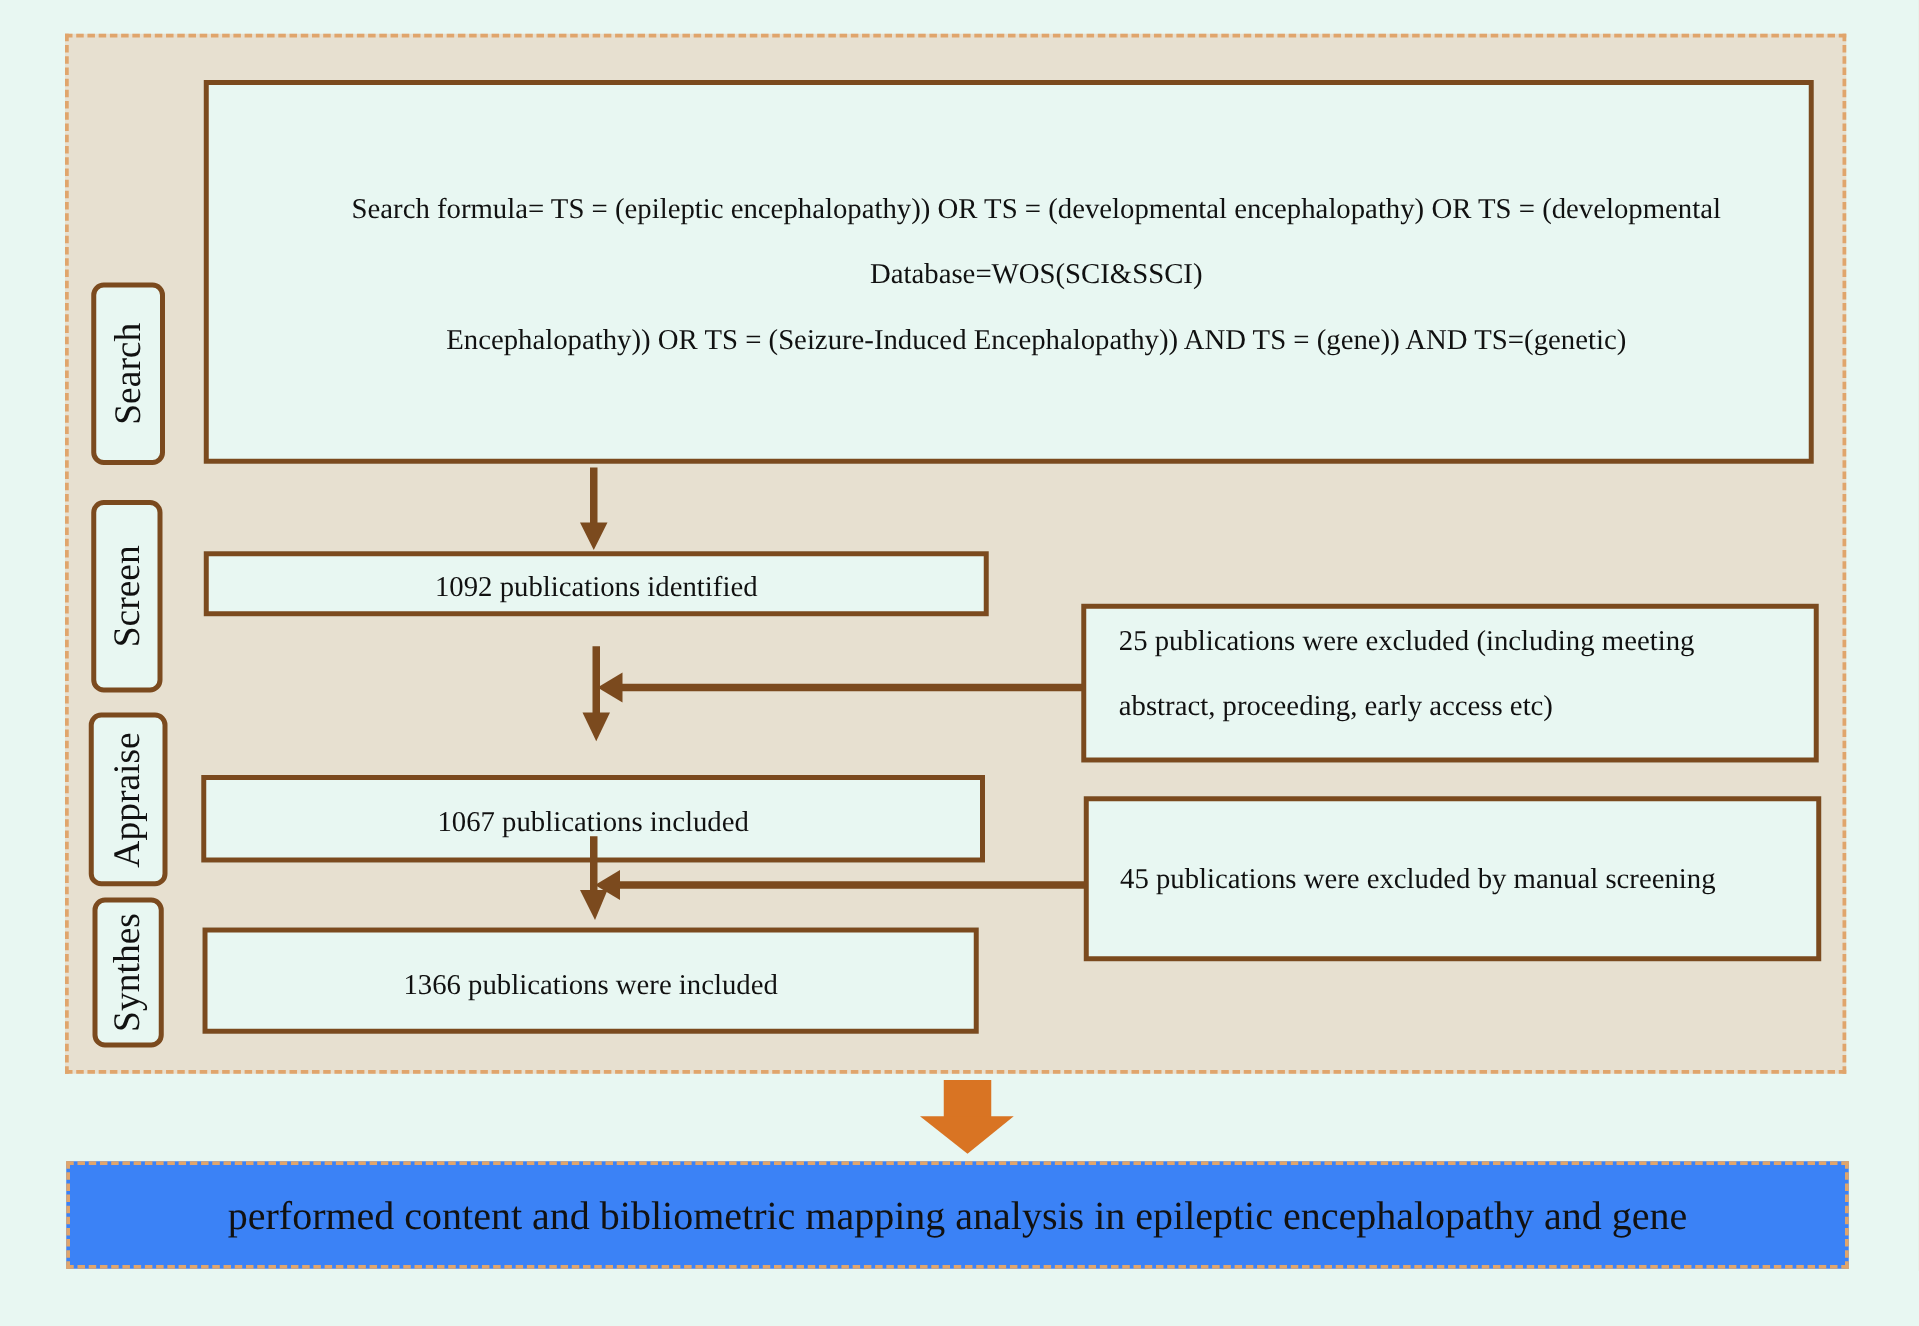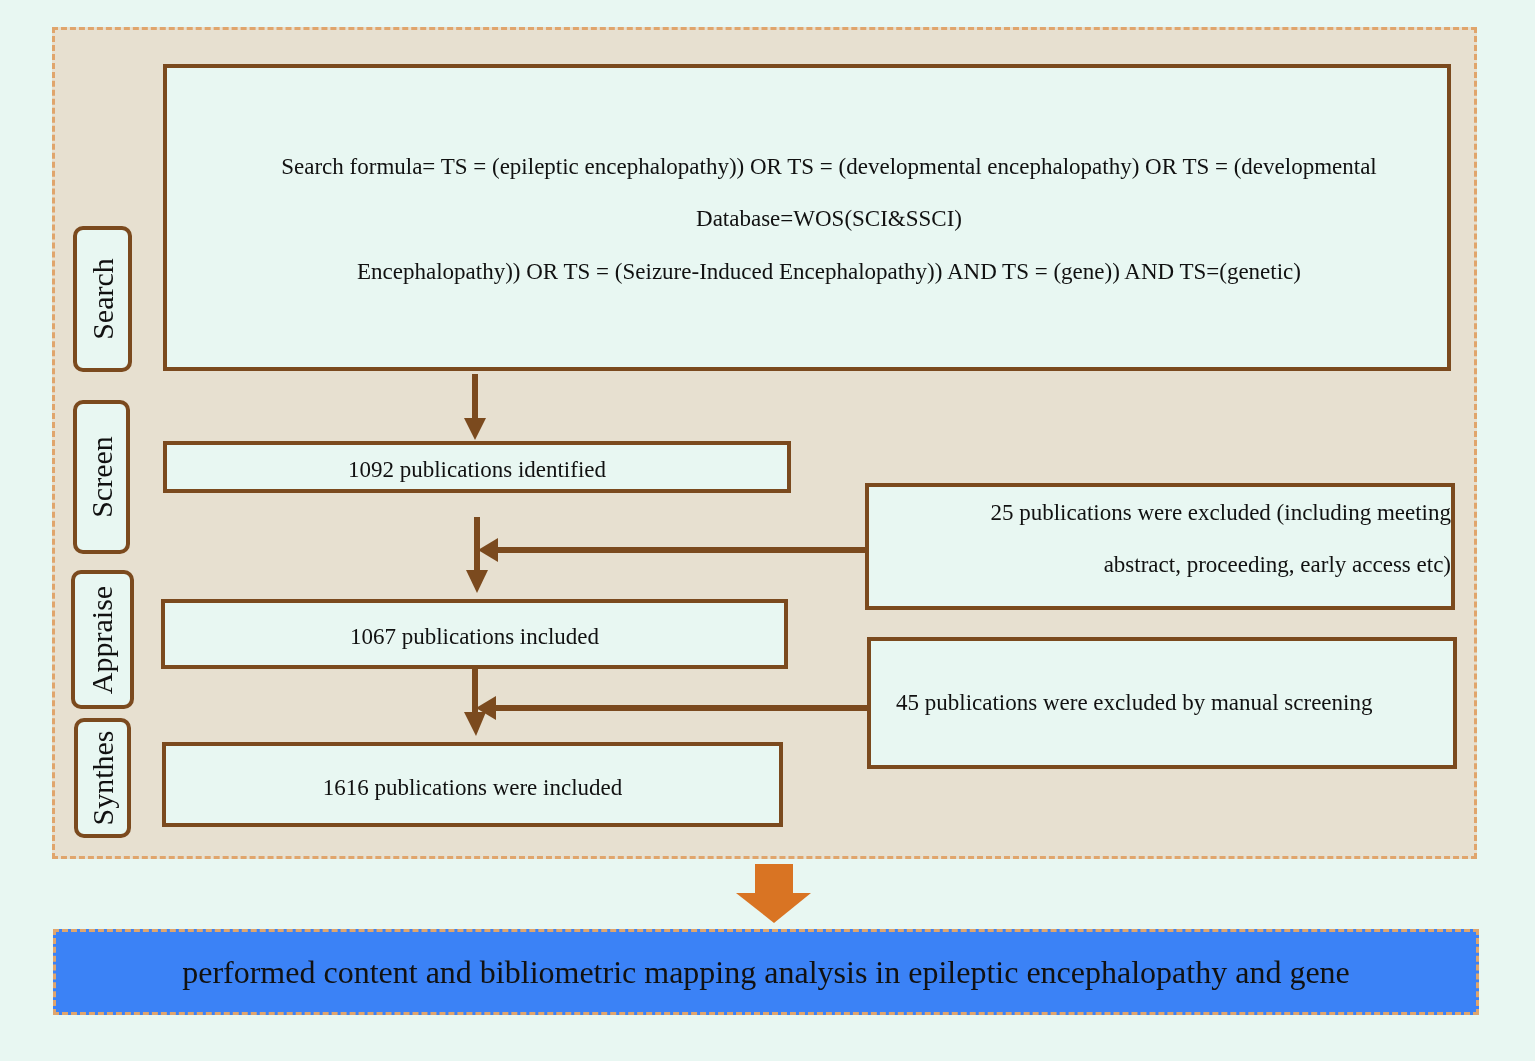--- a/index.html
+++ b/index.html
@@ -16,21 +16,21 @@
   }
   .box {
     position:absolute; background:#e8f7f2;
     border:4px solid #7b4a1e; box-sizing:border-box;
     display:flex; align-items:center; justify-content:center; text-align:center;
   }
   .search-box { flex-direction:column; font-size:23px; line-height:52.5px; padding-top:4px;padding-left:44px; }
   .search-box div { white-space:nowrap; }
   .count-box { font-size:23px; padding-top:6px; }
   .excl-box { justify-content:flex-start; text-align:left; font-size:23px; }
-  .excl-25 { line-height:52px; padding-left:26px; flex-direction:column; align-items:flex-end; }
+  .excl-25 { line-height:52px; padding-left:26px; flex-direction:column; align-items:flex-start; }
   .excl-45 { padding-left:25px; }
   .stage {
     position:absolute; background:#e8f7f2;
     border:4px solid #7b4a1e; border-radius:10px; box-sizing:border-box;
     display:flex; align-items:center; justify-content:center;
   }
   .stage span {
     display:block; transform:rotate(-90deg); white-space:nowrap;
     font-size:30px; line-height:30px;
   }
@@ -62,25 +62,25 @@
 
 <div class="box search-box" style="left:163px; top:64px; width:1288px; height:307px;">
   <div>Search formula=  TS = (epileptic encephalopathy)) OR TS = (developmental encephalopathy) OR TS = (developmental</div>
   <div>Database=WOS(SCI&amp;SSCI)</div>
   <div>Encephalopathy)) OR TS = (Seizure-Induced Encephalopathy)) AND TS = (gene)) AND TS=(genetic)</div>
 </div>
 
 <div class="box count-box" style="left:163px; top:441px; width:628px; height:52px;">
   <span>1092 publications identified</span>
 </div>
-<div class="box count-box" style="left:161px; top:599px; width:627px; height:70px;">
+<div class="box count-box" style="left:161px; top:620px; width:627px; height:70px;">
   <span>1067 publications included</span>
 </div>
 <div class="box count-box" style="left:162px; top:742px; width:621px; height:85px;">
-  <span>1616 publications were included</span>
+  <span>1366 publications were included</span>
 </div>
 
 <div class="box excl-box excl-25" style="left:865px; top:483px; width:590px; height:127px;">
   <div>25 publications were excluded (including meeting</div>
   <div>abstract, proceeding, early access  etc)</div>
 </div>
 <div class="box excl-box excl-45" style="left:867px; top:637px; width:590px; height:132px;">
   <span>45 publications were excluded by manual screening</span>
 </div>
 

